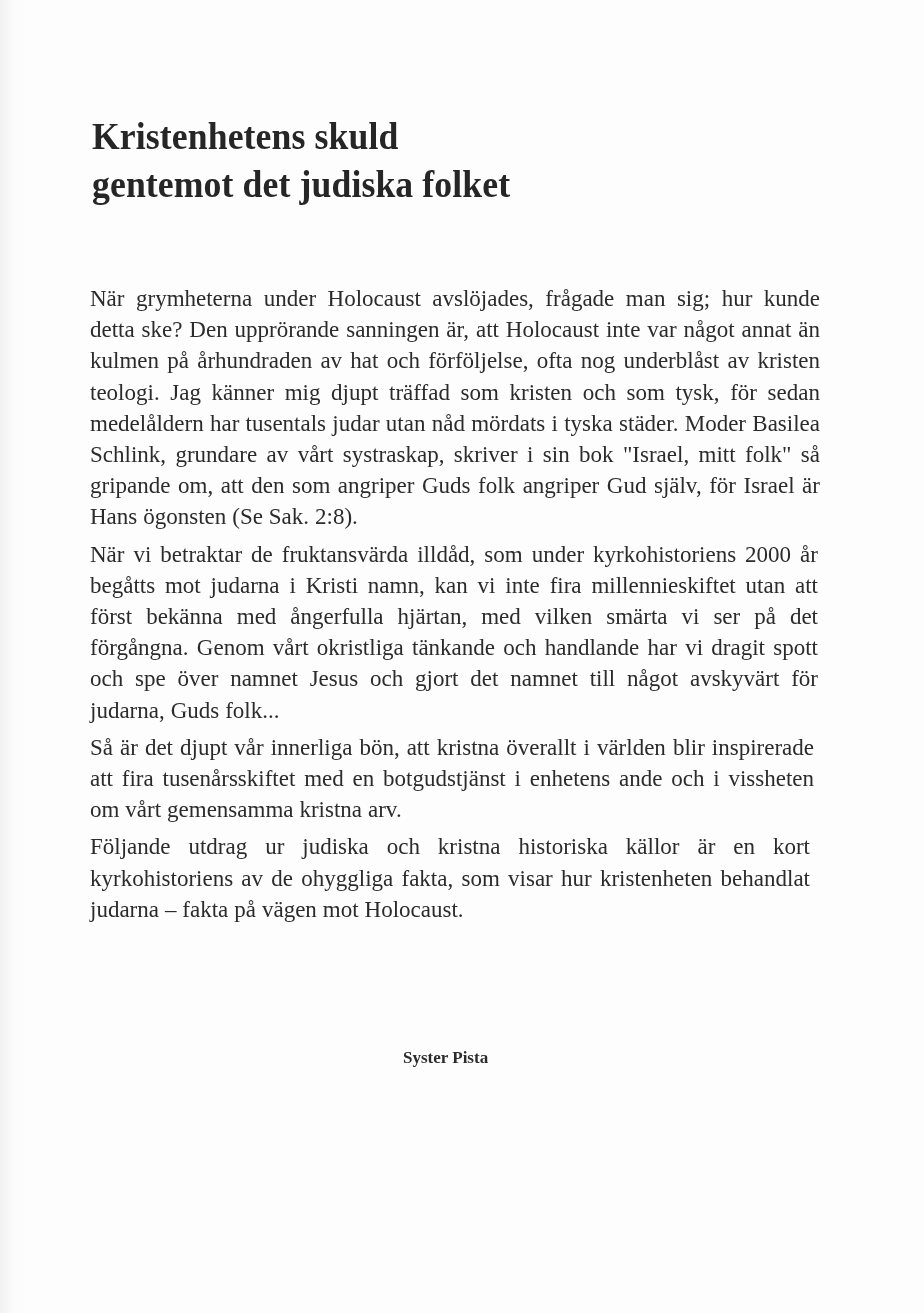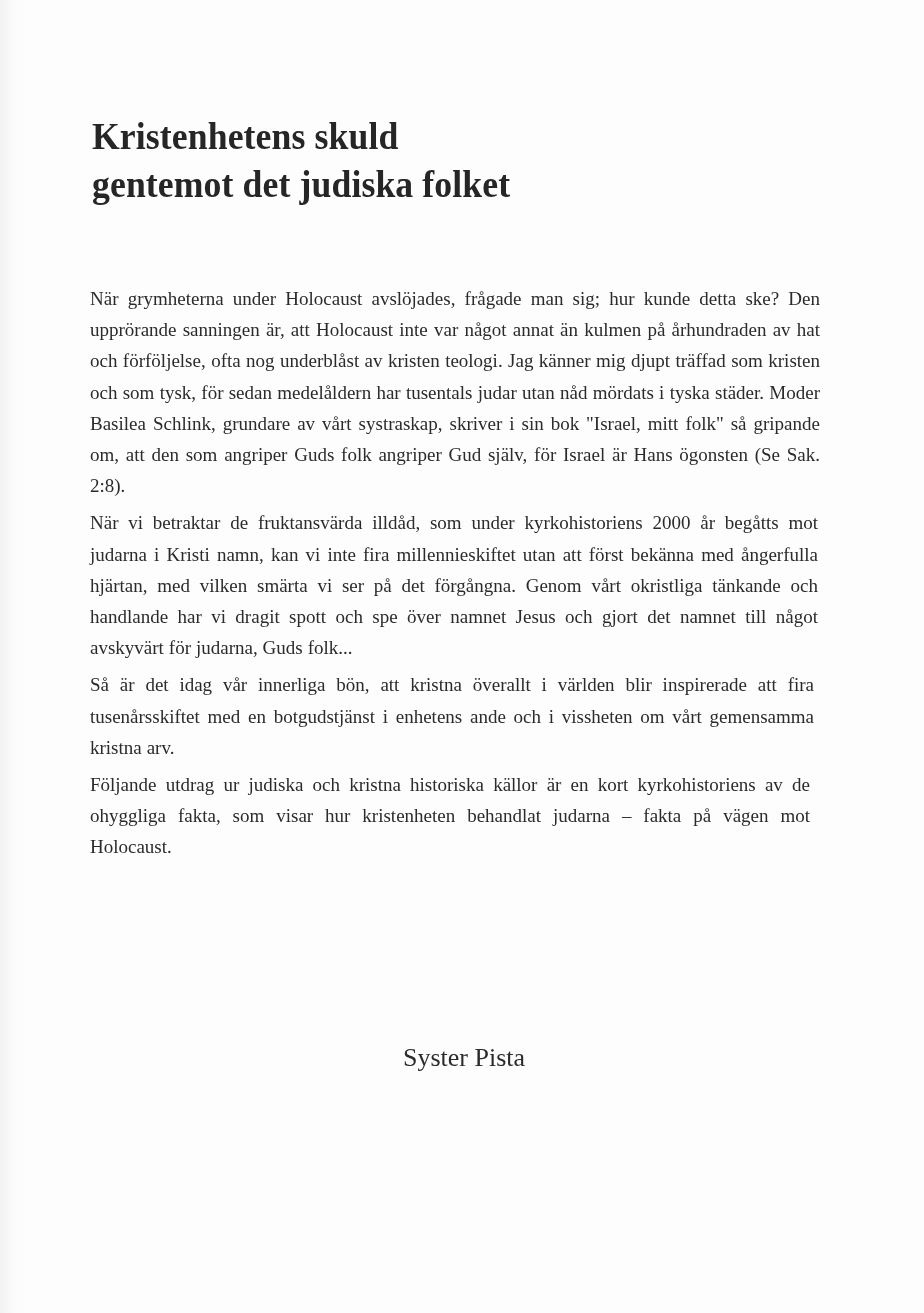--- a/index.html
+++ b/index.html
@@ -43,21 +43,21 @@
   
   .body-block {
     position: absolute;
     left: 90px;
     top: 283px;
     width: 732px;
   }
 
   .para {
     margin: 0 0 0 0;
-    font-size: 19px;
+    font-size: 23px;
     line-height: 31.2px;
     text-align: justify;
     text-align-last: left;
     color: #2b2b2b;
     word-spacing: 0.2px;
   }
   .para + .para {
     margin-top: 6px;
   }
 
@@ -65,23 +65,24 @@
   .para.p1 { width: 730px; }
   .para.p2 { width: 728px; }
   .para.p3 { width: 724px; }
   .para.p4 { width: 720px; }
 
   
   .signature {
     position: absolute;
     left: 403px;
     top: 1043px;
-    font-size: 26px;
+    font-size: 17px;
     line-height: 30px;
     color: #2b2b2b;
+    font-weight: bold;
   }
   .signature .sig-line {
     display: block;
     white-space: nowrap;
   }
 
   
   .scan-edge {
     position: absolute;
     left: 0;
@@ -100,21 +101,21 @@
   <div class="scan-edge"></div>
 
   <h1 class="doc-title">
     <span class="tline">Kristenhetens skuld</span>
     <span class="tline">gentemot det judiska folket</span>
   </h1>
 
   <div class="body-block">
     <p class="para p1">När grymheterna under Holocaust avslöjades, frågade man sig; hur kunde detta ske? Den upprörande sanningen är, att Holocaust inte var något annat än kulmen på århundraden av hat och förföljelse, ofta nog underblåst av kristen teologi. Jag känner mig djupt träffad som kristen och som tysk, för sedan medelåldern har tusentals judar utan nåd mördats i tyska städer. Moder Basilea Schlink, grundare av vårt systraskap, skriver i sin bok "Israel, mitt folk" så gripande om, att den som angriper Guds folk angriper Gud själv, för Israel är Hans ögonsten (Se Sak. 2:8).</p>
     <p class="para p2">När vi betraktar de fruktansvärda illdåd, som under kyrkohistoriens 2000 år begåtts mot judarna i Kristi namn, kan vi inte fira millennieskiftet utan att först bekänna med ångerfulla hjärtan, med vilken smärta vi ser på det förgångna. Genom vårt okristliga tänkande och handlande har vi dragit spott och spe över namnet Jesus och gjort det namnet till något avskyvärt för judarna, Guds folk...</p>
-    <p class="para p3">Så är det idag vår innerliga bön, att kristna överallt i världen blir inspirerade att fira tusenårsskiftet med en botgudstjänst i enhetens ande och i vissheten om vårt gemensamma kristna arv.</p>
+    <p class="para p3">Så är det djupt vår innerliga bön, att kristna överallt i världen blir inspirerade att fira tusenårsskiftet med en botgudstjänst i enhetens ande och i vissheten om vårt gemensamma kristna arv.</p>
     <p class="para p4">Följande utdrag ur judiska och kristna historiska källor är en kort kyrkohistoriens av de ohyggliga fakta, som visar hur kristenheten behandlat judarna – fakta på vägen mot Holocaust.</p>
   </div>
 
   <div class="signature">
     <span class="sig-line">Syster Pista</span>
   </div>
 
 </div>
 
 </body></html>

